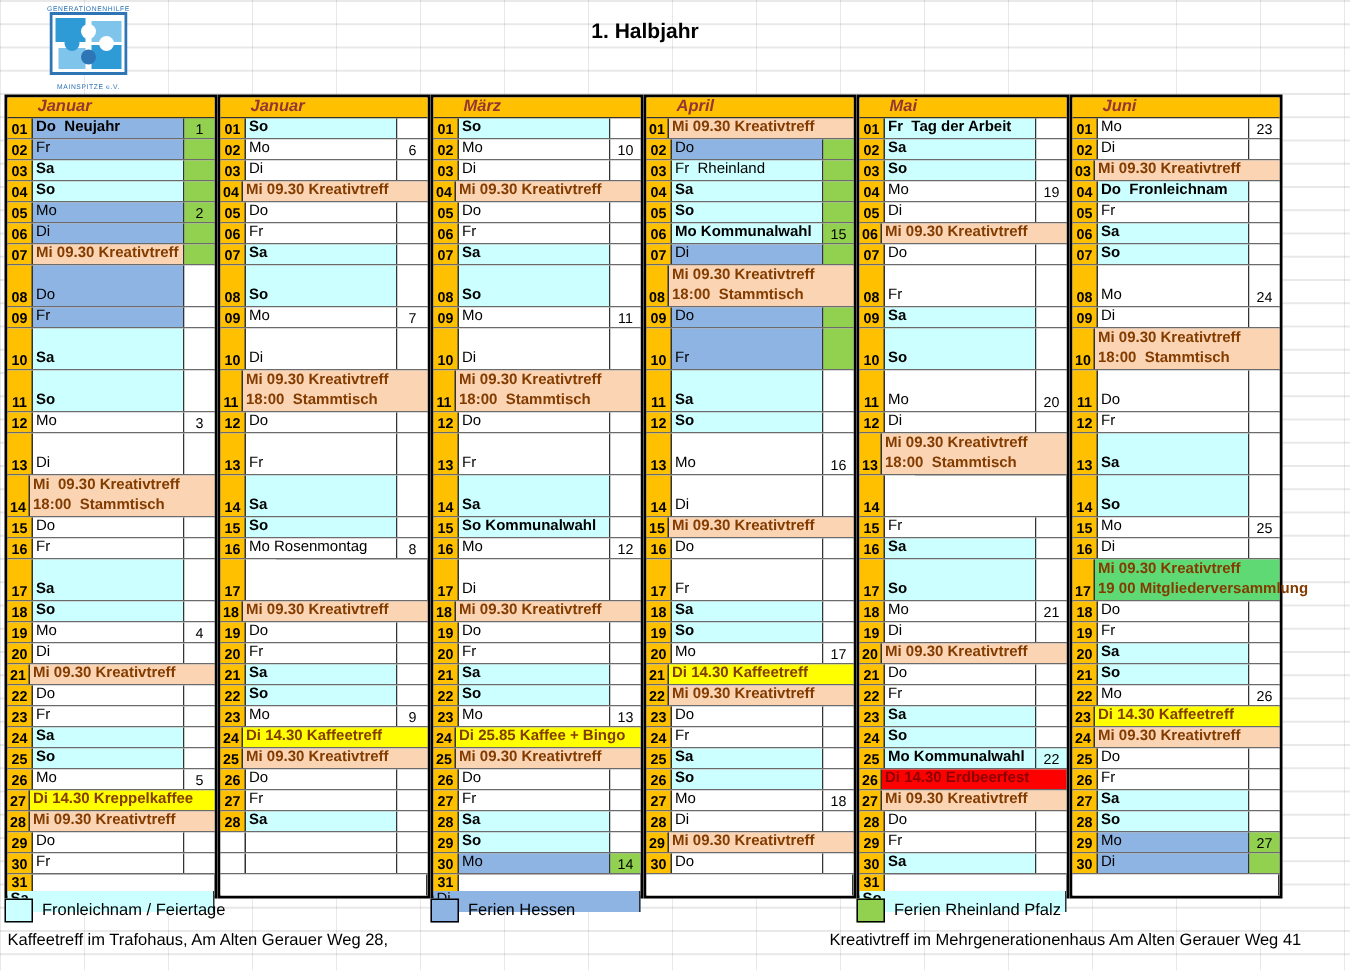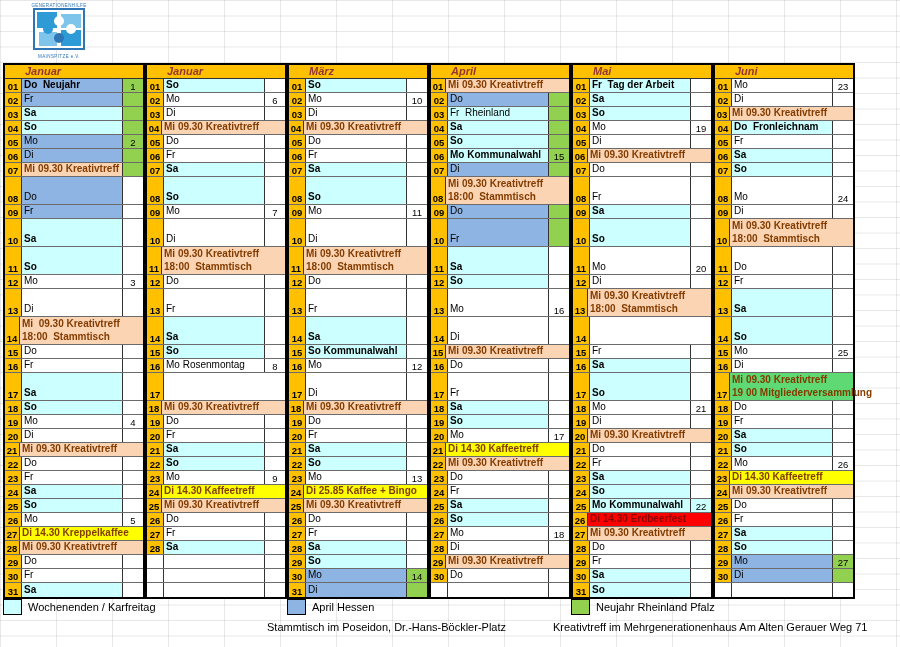--- a/index.html
+++ b/index.html
@@ -19,21 +19,21 @@
   #main-title{font-size:15.5px;font-weight:bold;}
   #sub-title{font-size:14px;font-weight:bold;margin-top:4px;}
   #year-box{position:absolute;left:762px;top:6px;width:100px;text-align:center;
     font-size:33px;font-weight:bold;color:#000;}
 
   
   .mcol{position:absolute;top:63px;width:142px;border:2px solid #000;box-sizing:border-box;background:#fff;}
   .mhead{height:14px;background:#FFC000;border-bottom:1px solid #333;
     font-size:11px;font-weight:bold;font-style:italic;padding-left:20px;box-sizing:border-box;line-height:13px;}
   .drow{display:flex;border-bottom:1px solid #6b6b6b;box-sizing:border-box;align-items:stretch;}
-  .drow:last-child{border-bottom:none;}
+  .drow:last-child{border-bottom:none;flex-direction:column;}
   .cnum{width:17px;border-right:1px solid #333;box-sizing:border-box;
     font-size:9.5px;font-weight:bold;text-align:center;display:flex;align-items:flex-end;justify-content:center;color:#000;}
   .ctxt{flex:1;box-sizing:border-box;font-size:10px;line-height:12.5px;padding:0 0 1px 2px;
     display:flex;align-items:flex-end;white-space:pre;overflow:visible;color:#000;}
   .ctxt.sep{border-right:1px solid #333;}
   .ctxt.center{justify-content:center;text-align:center;}
   .cwk{width:20px;box-sizing:border-box;font-size:9.5px;text-align:center;
     display:flex;align-items:flex-end;justify-content:center;color:#000;}
 
   
@@ -58,20 +58,21 @@
         <path d="M6 24 h18 v14 h-18 z" fill="#7fc4ea"></path>
         <path d="M28 22 h20 v16 h-20 z" fill="#2e9bd6"></path>
         <circle cx="26" cy="13" r="5" fill="#ffffff"></circle>
         <circle cx="26" cy="30" r="5" fill="#2e75b6"></circle>
         <circle cx="15" cy="21" r="5" fill="#2e9bd6"></circle>
         <circle cx="38" cy="21" r="5" fill="#ffffff"></circle>
       </svg>
       <div class="cap">MAINSPITZE e.V.</div>
     </div>
     <div id="title-wrap">
+      <div id="sub-title">1. Halbjahr</div>
     </div>
 
     <div id="calendar">
         <div class="mcol" style="left: 3px;">
           <div class="mhead" style="color: rgb(148, 54, 52);">Januar</div>
           <div class="drow" style="height: 14px;">
             <div class="cnum" style="background: rgb(255, 192, 0);">01</div>
             <div class="ctxt sep" style="background: rgb(142, 180, 227); font-weight: bold;">Do  Neujahr</div>
             <div class="cwk" style="background: rgb(146, 208, 80);">1</div>
           </div>
@@ -989,27 +990,27 @@
             <div class="cnum" style="background: rgb(255, 255, 255);"></div>
             <div class="ctxt sep" style="background: rgb(255, 255, 255);"></div>
             <div class="cwk" style="background: rgb(255, 255, 255);"></div>
           </div>
         </div>
       </div>
 
     <div id="legend">
         <div class="lgroup" style="left: 3px;">
           <div class="lswatch" style="background: rgb(204, 255, 255);"></div>
-          <div class="llabel">Wochenenden / Karfreitag</div>
+          <div class="llabel">Fronleichnam / Feiertage</div>
         </div>
         <div class="lgroup" style="left: 287px;">
           <div class="lswatch" style="background: rgb(142, 180, 227);"></div>
-          <div class="llabel">April Hessen</div>
+          <div class="llabel">Ferien Hessen</div>
         </div>
         <div class="lgroup" style="left: 571px;">
           <div class="lswatch" style="background: rgb(146, 208, 80);"></div>
-          <div class="llabel">Neujahr Rheinland Pfalz</div>
+          <div class="llabel">Ferien Rheinland Pfalz</div>
         </div>
       </div>
-    <div class="fnote" style="left:267px">Stammtisch im Poseidon, Dr.-Hans-Böckler-Platz</div>
-    <div class="fnote" style="left:553px">Kreativtreff im Mehrgenerationenhaus Am Alten Gerauer Weg 71</div>
+    <div class="fnote" style="left:5px">Kaffeetreff im Trafohaus, Am Alten Gerauer Weg 28,</div>
+    <div class="fnote" style="left:553px">Kreativtreff im Mehrgenerationenhaus Am Alten Gerauer Weg 41</div>
   </div>
 </div>
 
 </body></html>

